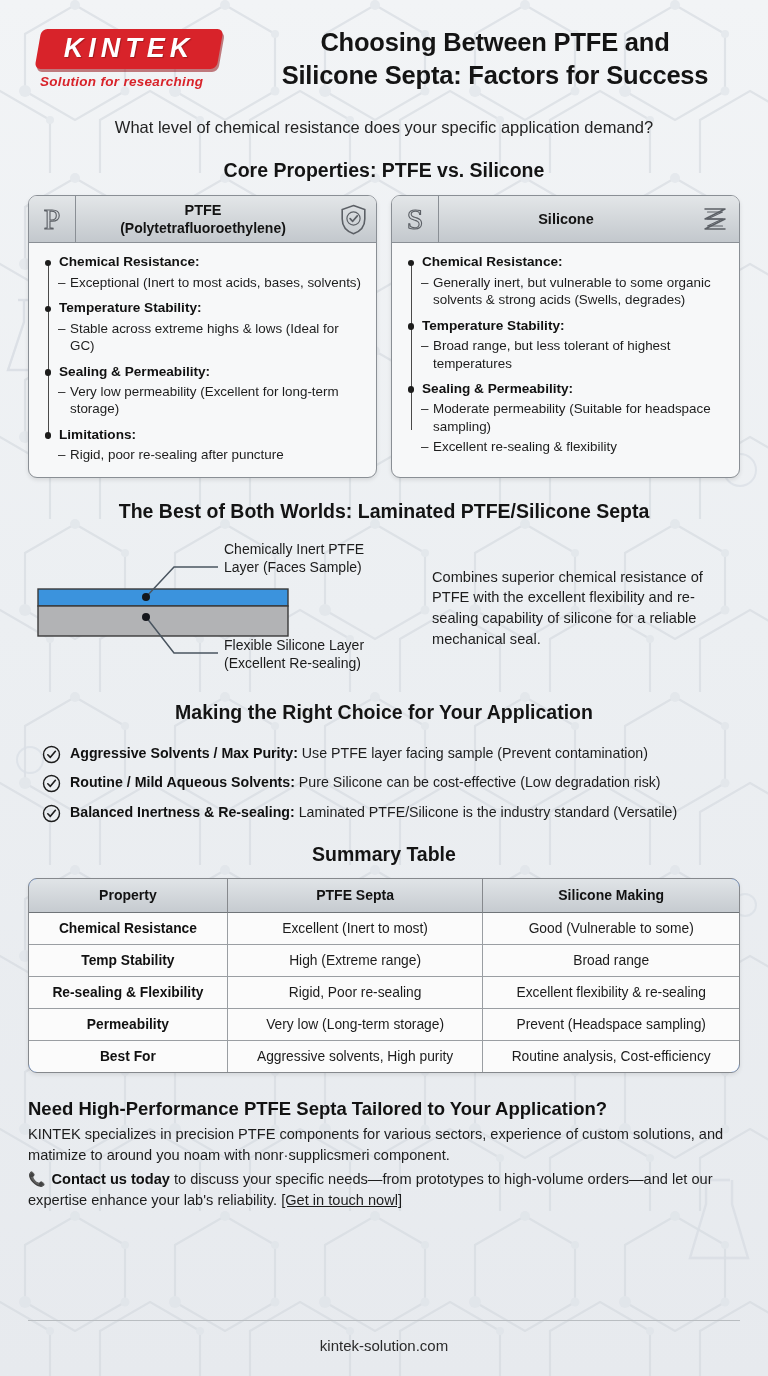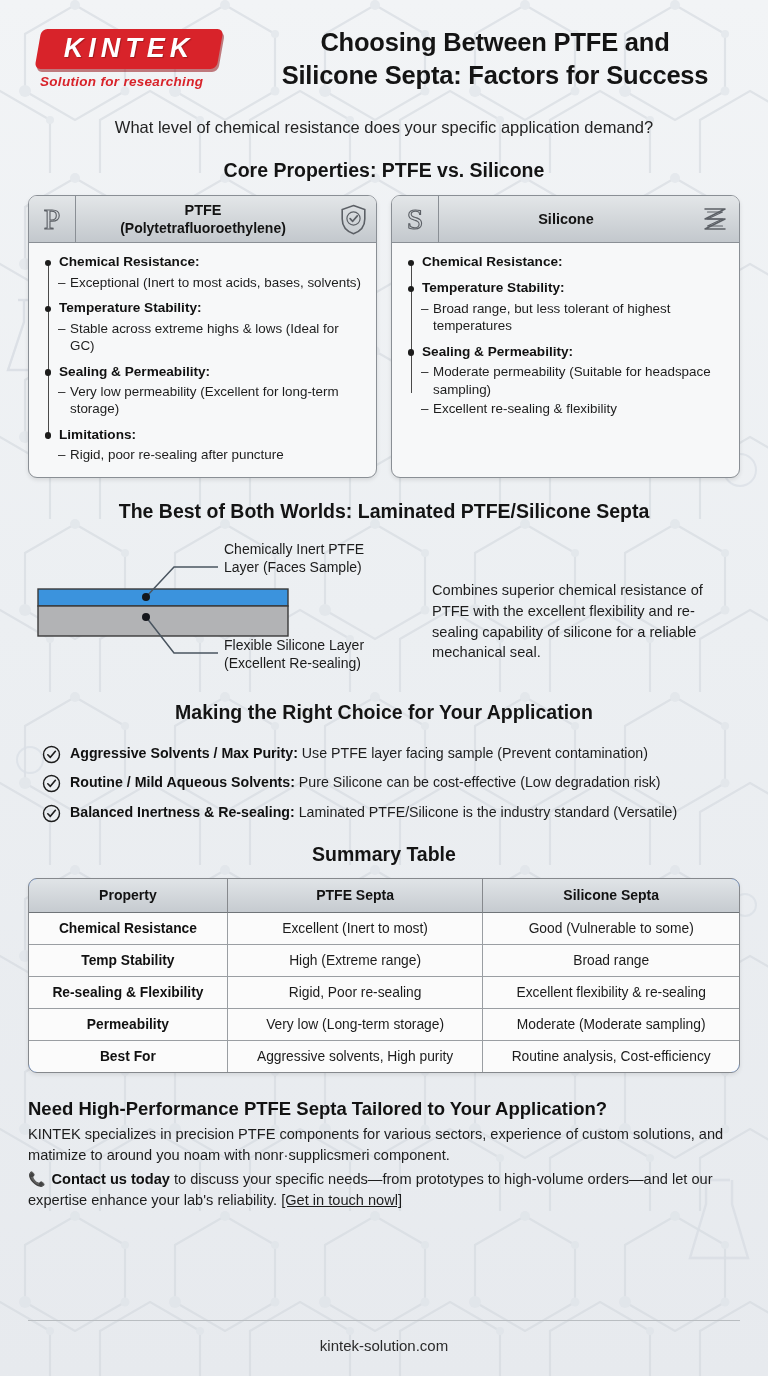--- a/index.html
+++ b/index.html
@@ -121,21 +121,21 @@
   .bsub {
     font-size:13.4px; line-height:1.3; color:#1d1d1d;
     padding-left:28px; position:relative; margin-top:2.5px;
   }
   .bsub::before {
     content:"–"; position:absolute; left:16px; top:0;
   }
 
   
   .lam-sec { margin-top:22px; }
-  .lam-row { display:flex; margin-top:14px; align-items:center; }
+  .lam-row { display:flex; margin-top:14px; align-items:flex-start; }
   .lam-diagram { width:400px; flex:0 0 400px; position:relative; height:140px; }
   .lam-text {
     flex:1; font-size:14.6px; line-height:1.42;
     color:#1d1d1d; padding-top:30px; padding-left:4px;
   }
 
   
   .choice-sec { margin-top:24px; }
   .check-list { margin-top:20px; padding-left:14px; }
   .check-item {
@@ -327,20 +327,21 @@
               </g>
             </svg>
           </div>
         </div>
         <div class="card-body">
           <div class="blist">
             <div class="spine"></div>
 
             <div class="bgroup">
               <div class="bhead">Chemical Resistance:</div>
+              <div class="bsub">Generally inert, but vulnerable to some organic solvents &amp; strong acids (Swells, degrades)</div>
             </div>
             <div class="bgroup">
               <div class="bhead">Temperature Stability:</div>
               <div class="bsub">Broad range, but less tolerant of highest temperatures</div>
             </div>
             <div class="bgroup">
               <div class="bhead">Sealing &amp; Permeability:</div>
               <div class="bsub">Moderate permeability (Suitable for headspace sampling)</div>
               <div class="bsub">Excellent re-sealing &amp; flexibility</div>
             </div>
@@ -426,21 +427,21 @@
     <table class="summary">
       <colgroup>
           <col class="c1">
           <col class="c2">
           <col class="c3">
         </colgroup>
       <thead>
         <tr>
           <th>Property</th>
           <th>PTFE Septa</th>
-          <th>Silicone Septa</th>
+          <th>Silicone Making</th>
         </tr>
       </thead>
       <tbody>
         <tr>
           <td class="prop">Chemical Resistance</td>
           <td>Excellent (Inert to most)</td>
           <td>Good (Vulnerable to some)</td>
         </tr>
         <tr>
           <td class="prop">Temp Stability</td>
@@ -448,21 +449,21 @@
           <td>Broad range</td>
         </tr>
         <tr>
           <td class="prop">Re-sealing &amp; Flexibility</td>
           <td>Rigid, Poor re-sealing</td>
           <td>Excellent flexibility &amp; re-sealing</td>
         </tr>
         <tr>
           <td class="prop">Permeability</td>
           <td>Very low (Long-term storage)</td>
-          <td>Moderate (Moderate sampling)</td>
+          <td>Prevent (Headspace sampling)</td>
         </tr>
         <tr>
           <td class="prop">Best For</td>
           <td>Aggressive solvents, High purity</td>
           <td>Routine analysis, Cost-efficiency</td>
         </tr>
       </tbody>
     </table>
   </div>
 

